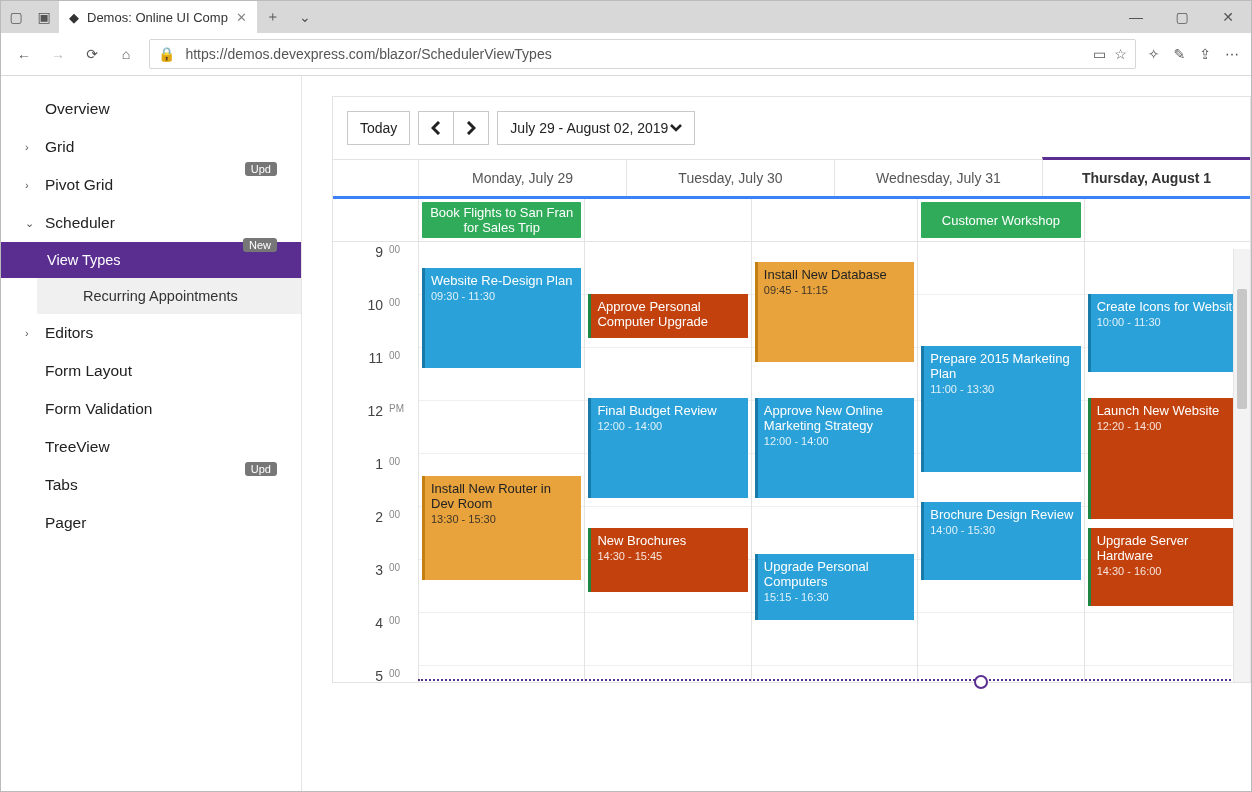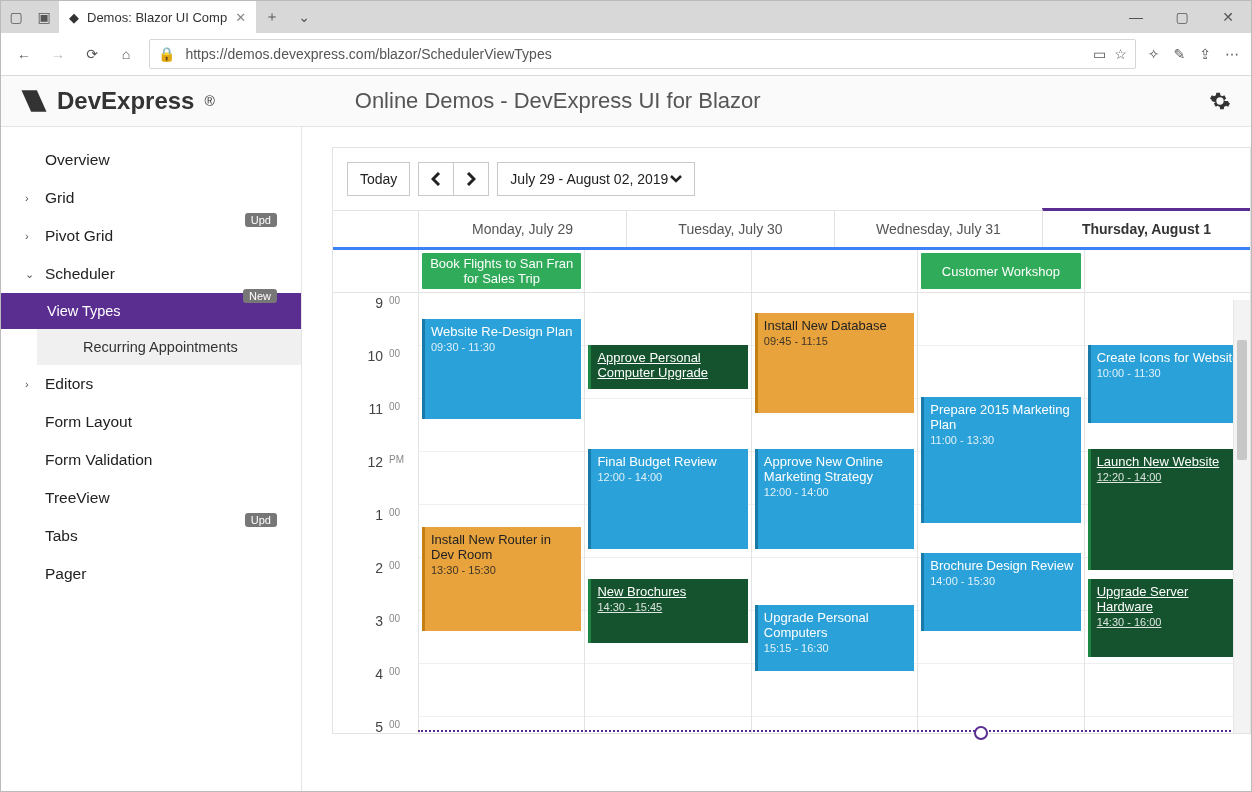--- a/index.html
+++ b/index.html
@@ -59,41 +59,41 @@
   .ad-event{background:#2fab59;color:#fff;font-size:13px;border-radius:1px;height:100%;display:flex;align-items:center;justify-content:center;text-align:center;padding:0 4px;}
   .grid-body{position:relative;display:flex;height:440px;overflow:hidden;}
   .time-gutter{width:85px;flex:none;}
   .hour-row{height:52px;display:flex;border-bottom:1px solid #fff;}
   .hour-label{width:50px;text-align:right;padding-right:6px;font-size:14px;color:#444;padding-top:2px;}
   .min-label{font-size:10px;color:#888;padding-top:2px;}
   .day-body{flex:1;border-left:1px solid #e3e3e3;position:relative;}
   .day-body .slot{height:52px;border-bottom:1px solid #efefef;}
   .event{position:absolute;left:3px;right:3px;color:#fff;font-size:13px;padding:5px 6px;box-sizing:border-box;overflow:hidden;border-left:3px solid rgba(0,0,0,.35);}
   .event.blue{background:#2aa1d8;border-left-color:#187aa8;}
-  .event.green{background:#14532d;border-left-color:#1f8542;text-decoration:underline;}
+  .event.green{background:#c2410c;border-left-color:#1f8542;}
   .event.orange{background:#e8a33d;border-left-color:#c47f13;color:#222;}
   .event .etime{font-size:11px;opacity:.85;margin-top:2px;}
   .now-line{position:absolute;left:85px;right:0;border-top:2px dotted #5a2d91;}
   .now-dot{position:absolute;width:10px;height:10px;border:2px solid #5a2d91;border-radius:50%;background:#fff;}
   .vscroll{position:absolute;right:0;top:0;bottom:0;width:16px;background:#f3f3f3;border-left:1px solid #e6e6e6;}
   .vscroll .thumb{position:absolute;left:3px;right:3px;top:40px;height:120px;background:#c7c7c7;border-radius:2px;}
   svg{display:block;}
 </style>
 </head>
 <body>
 
 <div class="browser-frame">
   <div class="titlebar">
     <div class="tb-left">
       <span class="tb-icon">▢</span>
       <span class="tb-icon">▣</span>
     </div>
     <div class="tab">
       <span>◆</span>
-      <span>Demos: Blazor UI Comp</span>
+      <span>Demos: Online UI Comp</span>
       <span class="x">✕</span>
     </div>
     <div class="newtab">＋</div>
     <div class="newtab">⌄</div>
     <div class="wincontrols">
       <div>—</div>
       <div>▢</div>
       <div>✕</div>
     </div>
   </div>
@@ -111,35 +111,20 @@
     </div>
     <div class="right-icons">
       <span>✧</span>
       <span>✎</span>
       <span>⇪</span>
       <span>⋯</span>
     </div>
   </div>
 
   <div class="page">
-    <div class="page-header">
-      <div class="brand">
-        <svg viewBox="0 0 24 24">
-            <path fill="#333" d="M2 3 L14 3 L22 21 L10 21 Z M4 5 L11 21 M8 5 L15 21" stroke="#333" stroke-width="2"></path>
-          </svg>
-        <span>DevExpress</span>
-          <span style="font-weight:400;font-size:14px;vertical-align:super">®</span>
-      </div>
-      <div class="page-title">Online Demos - DevExpress UI for Blazor</div>
-      <span class="gear">
-        <svg width="22" height="22" viewBox="0 0 24 24">
-            <path fill="#333" d="M12 8a4 4 0 1 0 0 8 4 4 0 0 0 0-8zm9 4a7 7 0 0 1-.1 1.2l2 1.6-2 3.4-2.4-1a7 7 0 0 1-2 1.2l-.4 2.6h-4l-.4-2.6a7 7 0 0 1-2-1.2l-2.4 1-2-3.4 2-1.6A7 7 0 0 1 3 12a7 7 0 0 1 .1-1.2l-2-1.6 2-3.4 2.4 1a7 7 0 0 1 2-1.2L8 3h4l.4 2.6a7 7 0 0 1 2 1.2l2.4-1 2 3.4-2 1.6c.1.4.2.8.2 1.2z"></path>
-          </svg>
-      </span>
-    </div>
 
     <div class="page-body">
       <div class="sidebar" id="sidebar">
           <div class="nav-item">
             <span class="chev empty">›</span>
             <span>Overview</span>
           </div>
           <div class="nav-item">
             <span class="chev ">›</span>
             <span>Grid</span>

